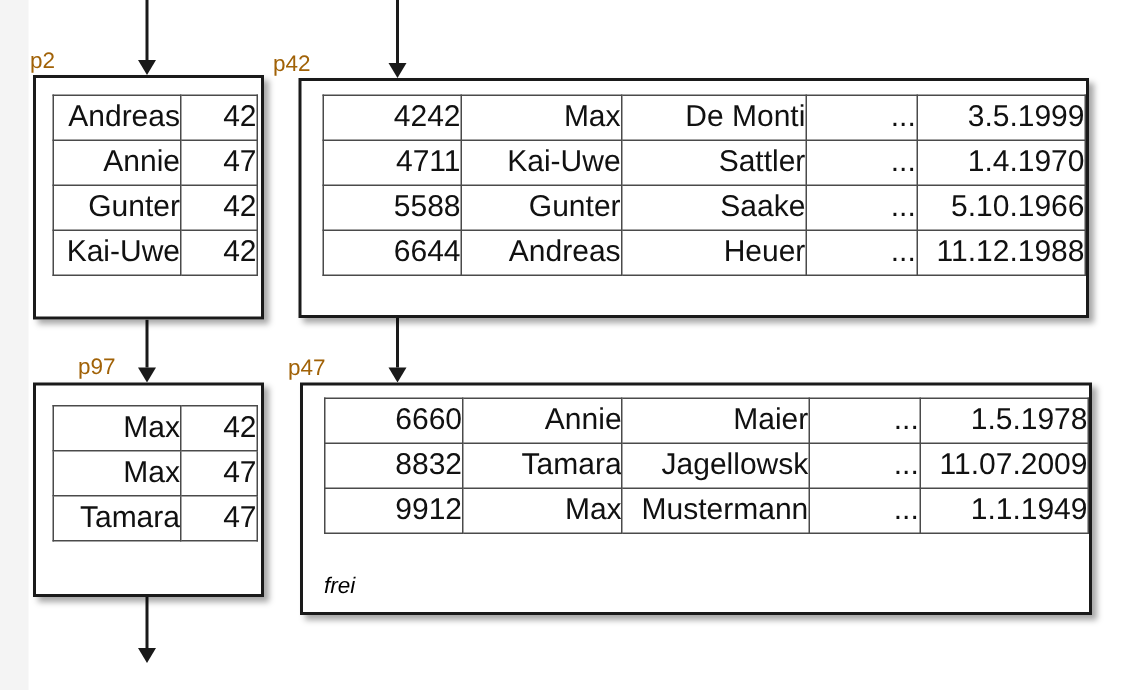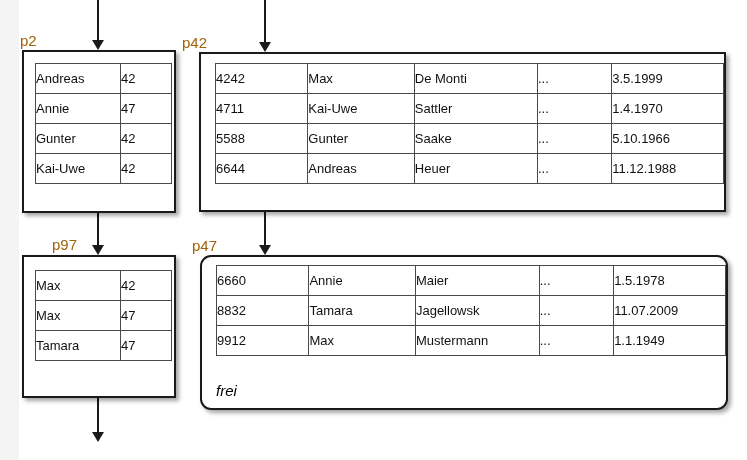--- a/index.html
+++ b/index.html
@@ -48,23 +48,23 @@
 
   
   .rec-table {
     position: absolute;
     border-collapse: collapse;
     background: #ffffff;
     table-layout: fixed;
   }
   .rec-table td {
     border: 1px solid #4a4a4a;
-    text-align: left;
+    text-align: right;
     vertical-align: middle;
-    font-size: 13px;
+    font-size: 20px;
     color: #111111;
     padding: 0;
     height: 29px;
     white-space: nowrap;
     overflow: hidden;
   }
 
   
   .dir-table { left: 11px; }
   .dir-table td.c0 { width: 84px; }
@@ -212,21 +212,21 @@
         </tr>
         <tr>
           <td class="c0">Tamara</td>
           <td class="c1">47</td>
         </tr>
       </tbody>
     </table>
   </div>
 
   <div class="page-label" style="left:192px; top:238px;">p47</div>
-  <div class="page-box" style="left:200px; top:255px; width:528px; height:155px;border-radius:11px;">
+  <div class="page-box" style="left:200px; top:255px; width:528px; height:155px;">
     <table class="rec-table data-table" style="top:8px;">
       <tbody>
         <tr>
           <td class="d0">6660</td>
           <td class="d1">Annie</td>
           <td class="d2">Maier</td>
           <td class="d3">...</td>
           <td class="d4">1.5.1978</td>
         </tr>
         <tr>

